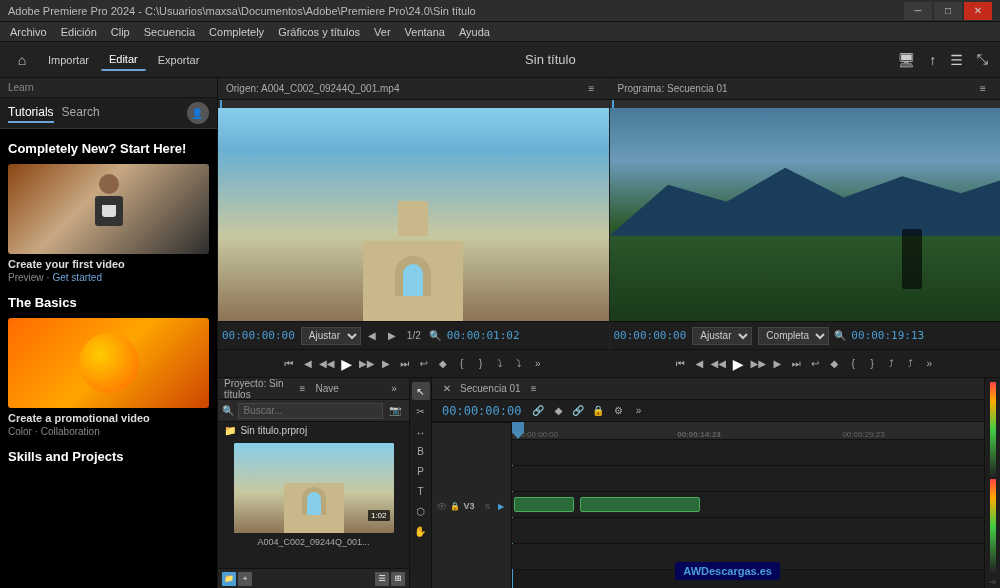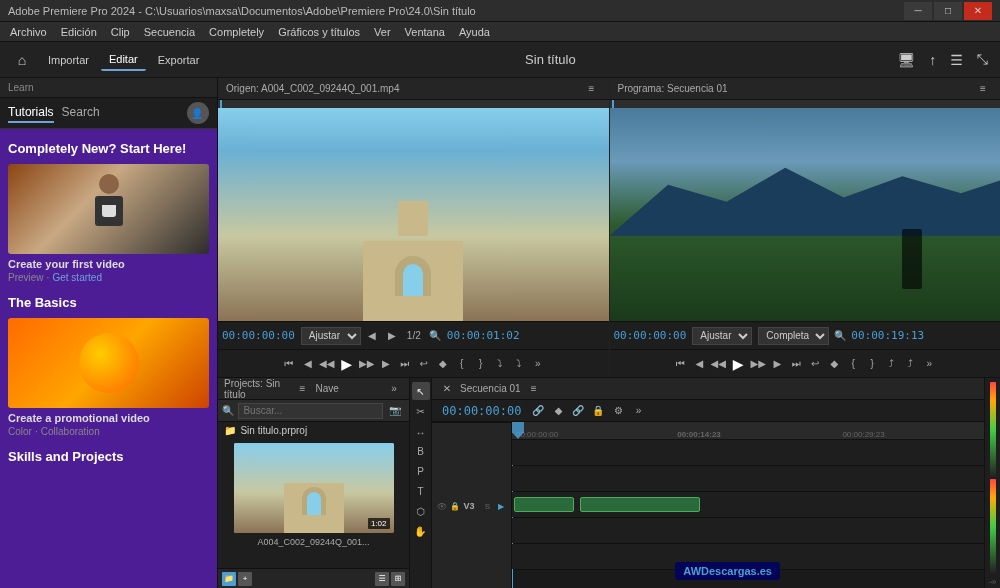--- a/index.html
+++ b/index.html
@@ -122,21 +122,21 @@
 
     
     #main-layout {
       display: flex;
       height: calc(588px - 22px - 20px - 36px);
     }
 
     
     #left-panel {
       width: 218px;
-      background: #4c1d95;
+      background: #000000;
       border-right: 1px solid #111;
       overflow: hidden;
       display: flex;
       flex-direction: column;
     }
     #left-panel-header {
       padding: 4px 8px;
       background: #252525;
       border-bottom: 1px solid #111;
       font-size: 10px;
@@ -886,40 +886,40 @@
           <button class="ctrl-btn">⤴</button>
           <button class="ctrl-btn">»</button>
         </div>
       </div>
     </div>
 
     <div id="bottom-area">
 
       <div id="project-panel">
         <div class="panel-header">
-          <span>Projects: Sin título</span>
+          <span>Proyecto: Sin títulos</span>
           <button class="ctrl-btn">≡</button>
           <span>Nave</span>
           <button class="ctrl-btn">»</button>
         </div>
         <div class="panel-search">
           <span style="color:#666;font-size:10px;">🔍</span>
           <input type="text" style="background: rgb(51, 51, 51); border: 1px solid rgb(68, 68, 68); color: rgb(204, 204, 204); font-size: 10px; padding: 1px 4px; flex: 1 1 0%; height: 16px;" placeholder="Buscar...">
           <button class="ctrl-btn">📷</button>
         </div>
         <div class="project-item">
           <span style="color:#4a9fd4;font-size:10px;">📁</span>
           <span>Sin titulo.prproj</span>
         </div>
         <div class="project-thumbnail">
           <div class="thumb-large">
             <div style="width:100%;height:100%;background:linear-gradient(180deg,#87CEEB 0%,#c8c8a0 55%,#8b7355 100%);position:relative;">
               <div style="position:absolute;bottom:0;left:50%;transform:translateX(-50%);width:60px;height:50px;background:#c8b88a;border-radius:2px 2px 0 0;"></div>
               <div style="position:absolute;bottom:18px;left:50%;transform:translateX(-50%);width:24px;height:28px;border:5px solid #b8a87a;border-bottom:none;border-radius:30px 30px 0 0;background:#87CEEB;"></div>
-              <div style="position:absolute;bottom:4px;right:4px;background:rgba(0,0,0,0.7);color:#fff;font-size:8px;padding:1px 3px;border-radius:1px;">1:02</div>
+              <div style="position:absolute;bottom:12px;right:4px;background:rgba(0,0,0,0.7);color:#fff;font-size:8px;padding:1px 3px;border-radius:1px;">1:02</div>
             </div>
           </div>
           <div class="thumb-label">A004_C002_09244Q_001...</div>
         </div>
         <div class="panel-footer">
           <div class="footer-icon">📁</div>
           <div class="footer-icon gray">+</div>
           <div style="flex:1;"></div>
           <div class="footer-icon gray">☰</div>
           <div class="footer-icon gray">⊞</div>

